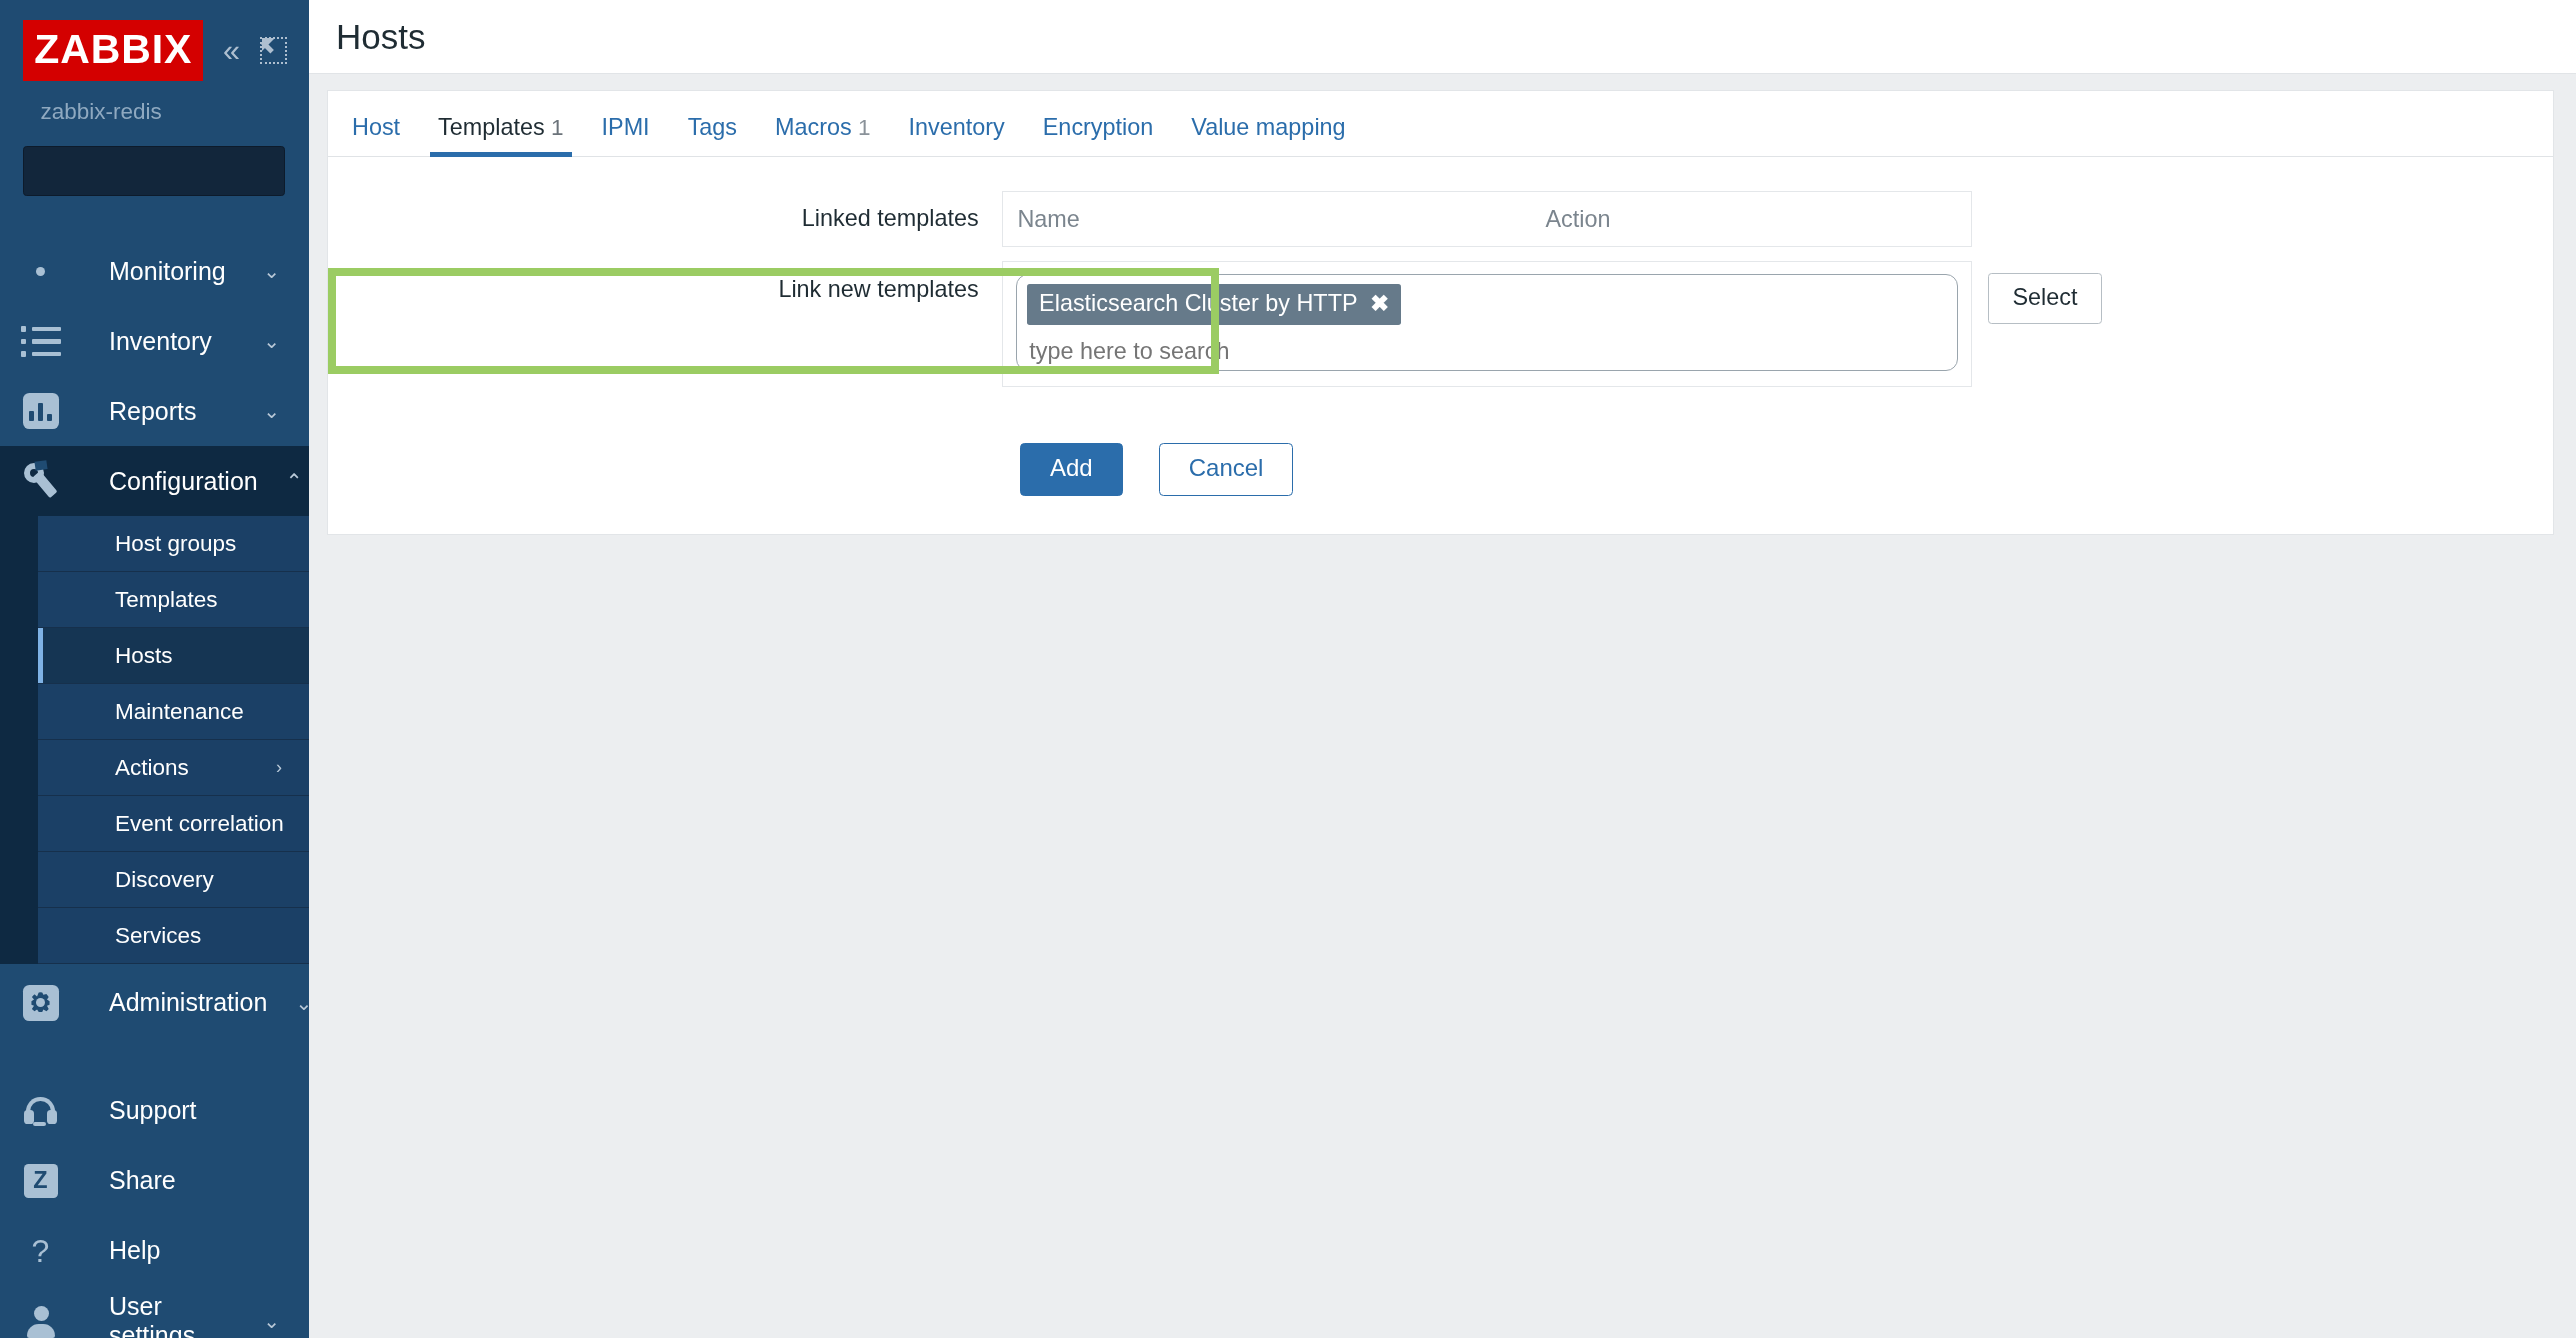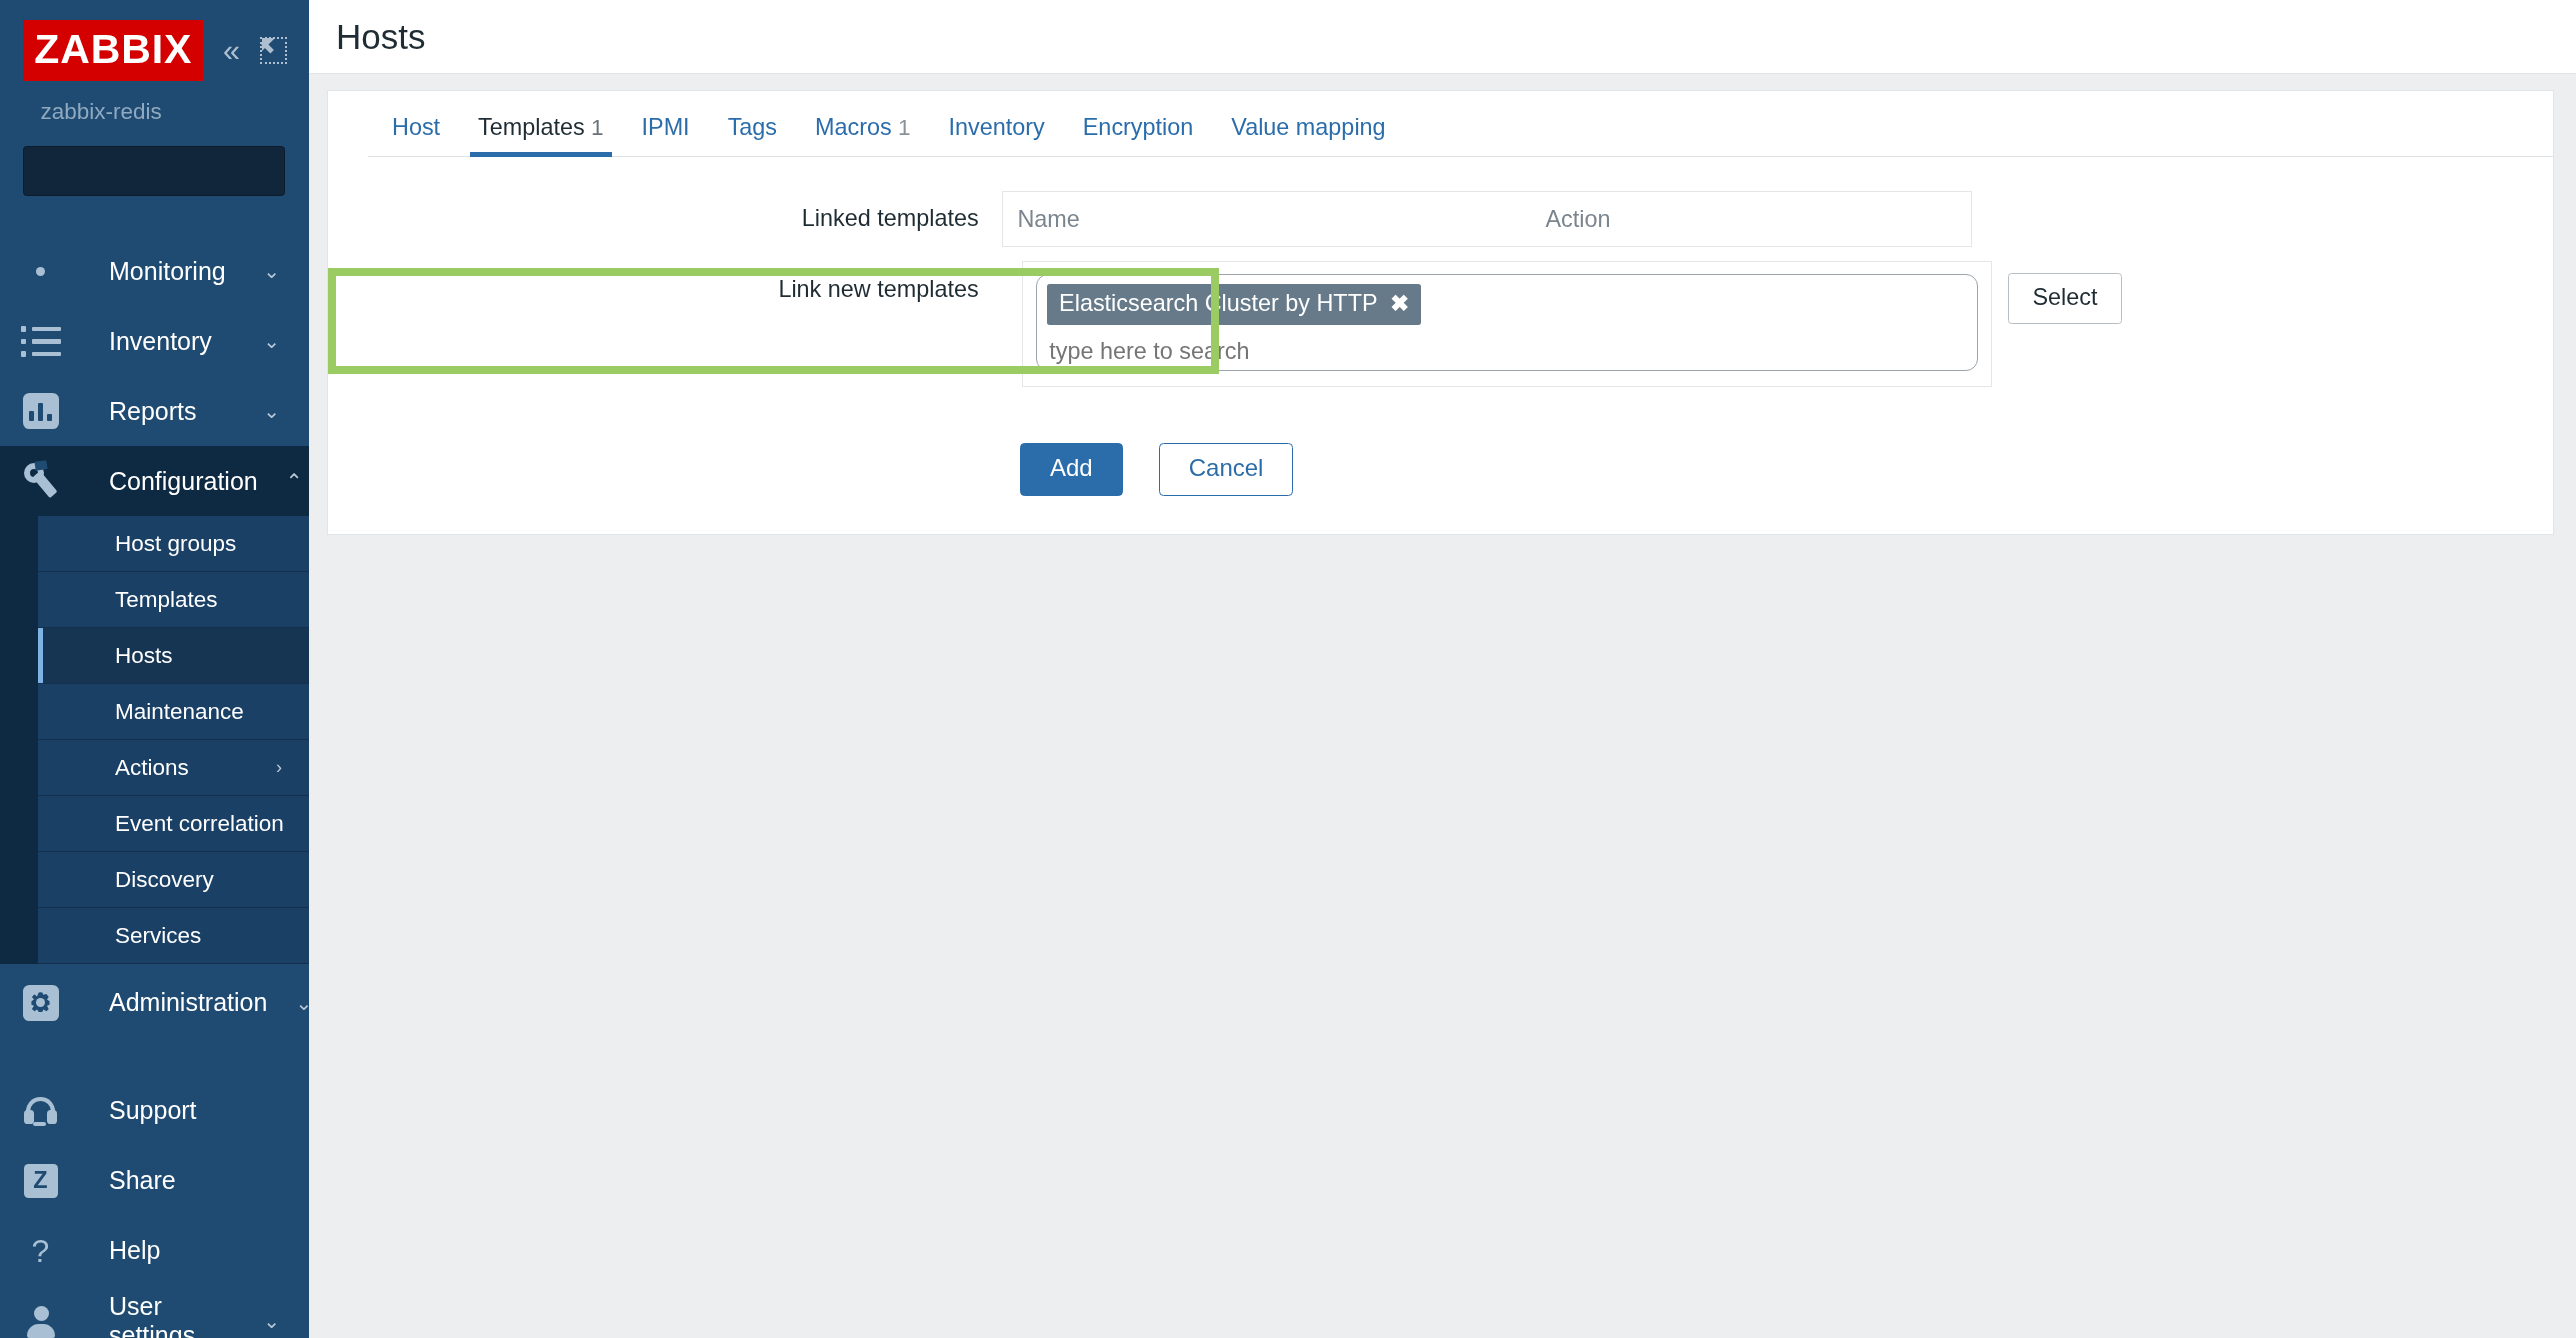--- a/index.html
+++ b/index.html
@@ -217,21 +217,20 @@
     border: 0.9px solid #e2e5e8;
     padding: 0 0 38px 0;
     min-height: 395px;
   }
 
   .tabs {
     display: flex; align-items: flex-end;
     border-bottom: 0.9px solid #e0e3e6;
     padding-left: 5px;
     height: 66px;
-    margin-left: 40px;
   }
   .tab {
     font-size: 23.4px; color: #2b6dab;
     padding: 0 19px 15.3px 19px;
     cursor: pointer;
     position: relative;
     white-space: nowrap;
   }
   .tab.active { color: #1f2c33; font-weight: 400; }
   .tab.active::after {
@@ -260,21 +259,20 @@
     display: flex; align-items: center;
     padding-left: 14.4px;
   }
   .lt-col { font-size: 23.4px; color: #7b858e; }
   .lt-col.name { width: 528px; }
 
   
   .ms-row-wrap {
     position: relative;
     margin-top: 14.4px;
-    gap: 20px;
   }
   .green-box {
     position: absolute;
     left: 0px; top: 6.3px;
     width: 891px; height: 106px;
     border: 8px solid #9bcc63;
     pointer-events: none;
     z-index: 5;
     background: transparent;
   }

